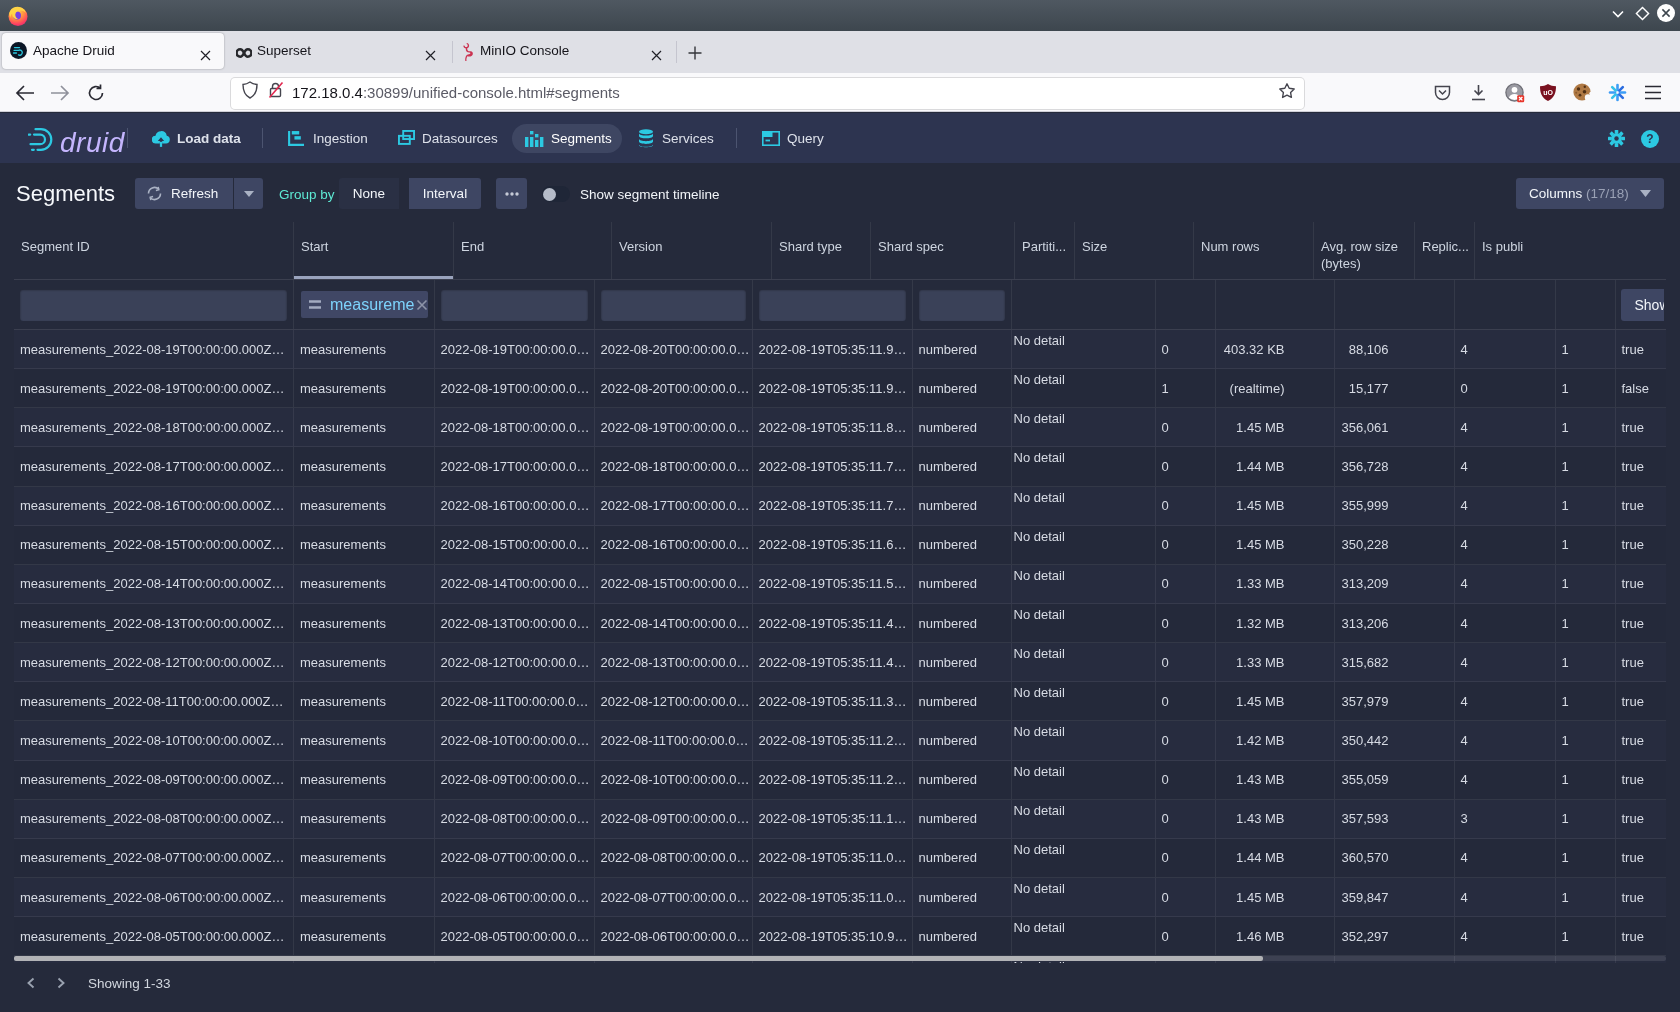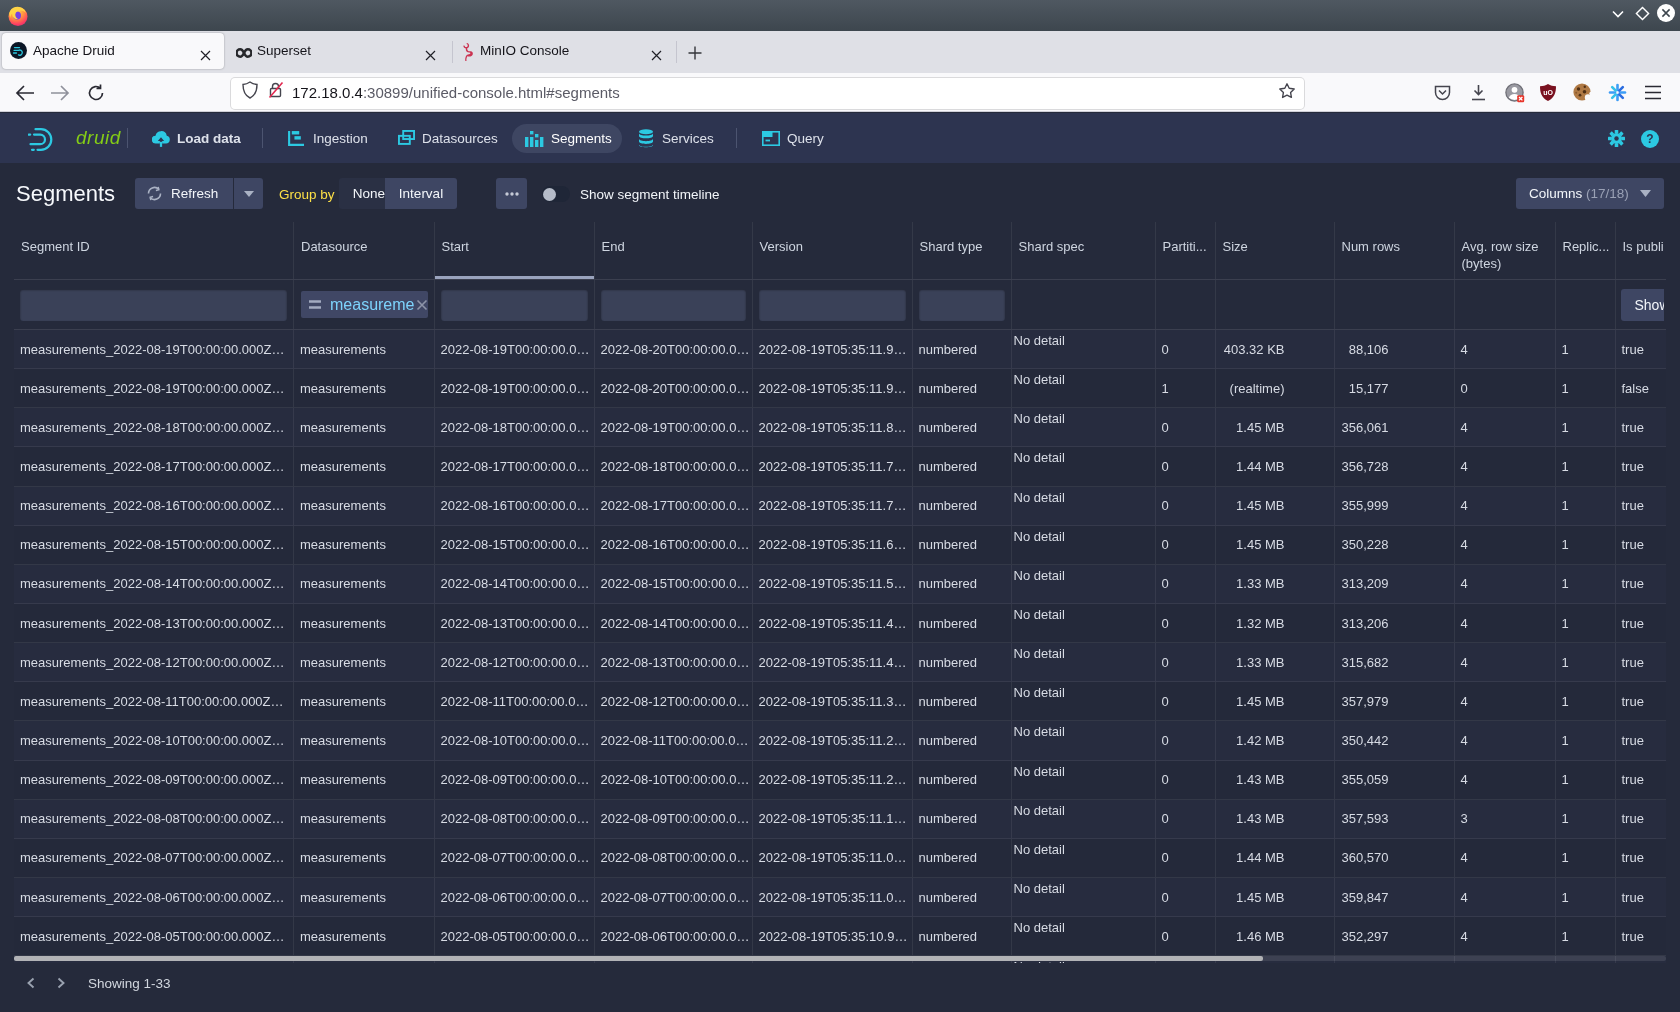--- a/index.html
+++ b/index.html
@@ -188,21 +188,21 @@
 <div id="navbar">
   <div id="pill"></div>
   <svg class="abs" style="left:28px;top:14px;" width="27" height="25" viewBox="0 0 27 25">
     <g stroke="#2cc9e2" stroke-width="2.2" fill="none" stroke-linecap="round">
       <path d="M7.5 2.2 H13 A10.3 10.3 0 0 1 13 22.8 H9.5"></path>
       <path d="M6 7.6 H12.2 A4.8 4.8 0 0 1 12.2 17.2 H2.5"></path>
       <path d="M0.8 7.6 H2.2"></path>
       <path d="M4 22.8 H5.8"></path>
     </g>
     </svg>
-  <div class="abs" style="left:76px;top:14px; color:#84cc16; font-size:19px; font-style:italic; letter-spacing:0.5px;">druid</div>
+  <div class="abs" style="left:60px;top:14px; color:#c4b5fd; font-size:28px; font-style:italic; letter-spacing:0.5px;">druid</div>
   <div class="navsep" style="left:127px;"></div>
   <svg class="nico" style="left:152px;top:17px;" width="18" height="18" viewBox="0 0 16 16">
     <path fill="#2cc9e2" d="M8 1a5 5 0 0 0-4.9 4A3.5 3.5 0 0 0 3.5 12H7v-2.2H5.2L8 6.4l2.8 3.4H9V12h3.5a3.5 3.5 0 0 0 .6-6.9A5 5 0 0 0 8 1z"></path>
     <rect x="7" y="10.5" width="2" height="4.5" fill="#2cc9e2"></rect>
     </svg>
   <div class="navitem" style="left:177px;font-weight:bold;">Load data</div>
   <div class="navsep" style="left:262px;"></div>
   <svg class="nico" style="left:287px;top:17px;" width="17" height="17" viewBox="0 0 16 16">
     <g fill="#2cc9e2">
       <path d="M1 1 h2 v12 h13 v2 h-15 Z"></path>
@@ -290,43 +290,42 @@
       <path d="M4.8 15.2 l-0.7 -3 3 -0.7" stroke-width="1.4"></path>
     </g>
     </svg>
   <span style="margin-left:8px;">Refresh</span>
 </div>
 <div class="btn" style="left:234px; width:29px; border-radius:0 3px 3px 0;">
   <svg width="10" height="6" viewBox="0 0 10 6">
       <path d="M0 0 H10 L5 6 Z" fill="#aab2c4"></path>
     </svg>
 </div>
-<div class="abs" style="left:279px; top:187px; color:#fde047; font-size:13.5px;">Group by</div>
+<div class="abs" style="left:279px; top:187px; color:#5eead4; font-size:13.5px;">Group by</div>
 <div class="btn" style="left:339px; width:60px; background:#2a3044; border-radius:3px 0 0 3px;">None</div>
-<div class="btn" style="left:385px; width:72px; border-radius:0 3px 3px 0;">Interval</div>
+<div class="btn" style="left:409px; width:72px; border-radius:0 3px 3px 0;">Interval</div>
 <div class="btn" style="left:496px; width:31px;">
   <svg width="14" height="4" viewBox="0 0 14 4">
     <circle cx="2" cy="2" r="1.7" fill="#c5cad6"></circle>
       <circle cx="7" cy="2" r="1.7" fill="#c5cad6"></circle>
     <circle cx="12" cy="2" r="1.7" fill="#c5cad6"></circle>
     </svg>
 </div>
 <div class="abs" style="left:542px; top:186px; width:28px; height:16px; background:#1f2637; border-radius:8px;"></div>
 <div class="abs" style="left:543px; top:187.5px; width:13px; height:13px; background:#b6bcc9; border-radius:7px;"></div>
 <div class="abs" style="left:580px; top:187px; color:#f2f5f9; font-size:13.5px;">Show segment timeline</div>
 <div class="btn" style="left:1516px; width:148px; justify-content:flex-start; padding-left:13px;">Columns <span style="color:#9aa1b5;">&nbsp;(17/18)</span>
   <svg style="margin-left:11px;" width="11" height="7" viewBox="0 0 11 7">
       <path d="M0 0 H11 L5.5 7 Z" fill="#aab2c4"></path>
     </svg>
 </div>
 
 <div id="table">
   <div class="hrow">
     <div class="c0 hl">Segment ID</div>
-    <div class="c1 hl">Datasource</div>
     <div class="c2 hl" style="box-shadow:inset 0 -3px 0 #9aa3bd;">Start</div>
     <div class="c3 hl">End</div>
     <div class="c4 hl">Version</div>
     <div class="c5 hl">Shard type</div>
     <div class="c6 hl">Shard spec</div>
     <div class="c7 hl">Partiti...</div>
     <div class="c8 hl">Size</div>
     <div class="c9 hl">Num rows</div>
     <div class="c10 hl wrap">Avg. row size (bytes)</div>
     <div class="c11 hl">Replic...</div>

